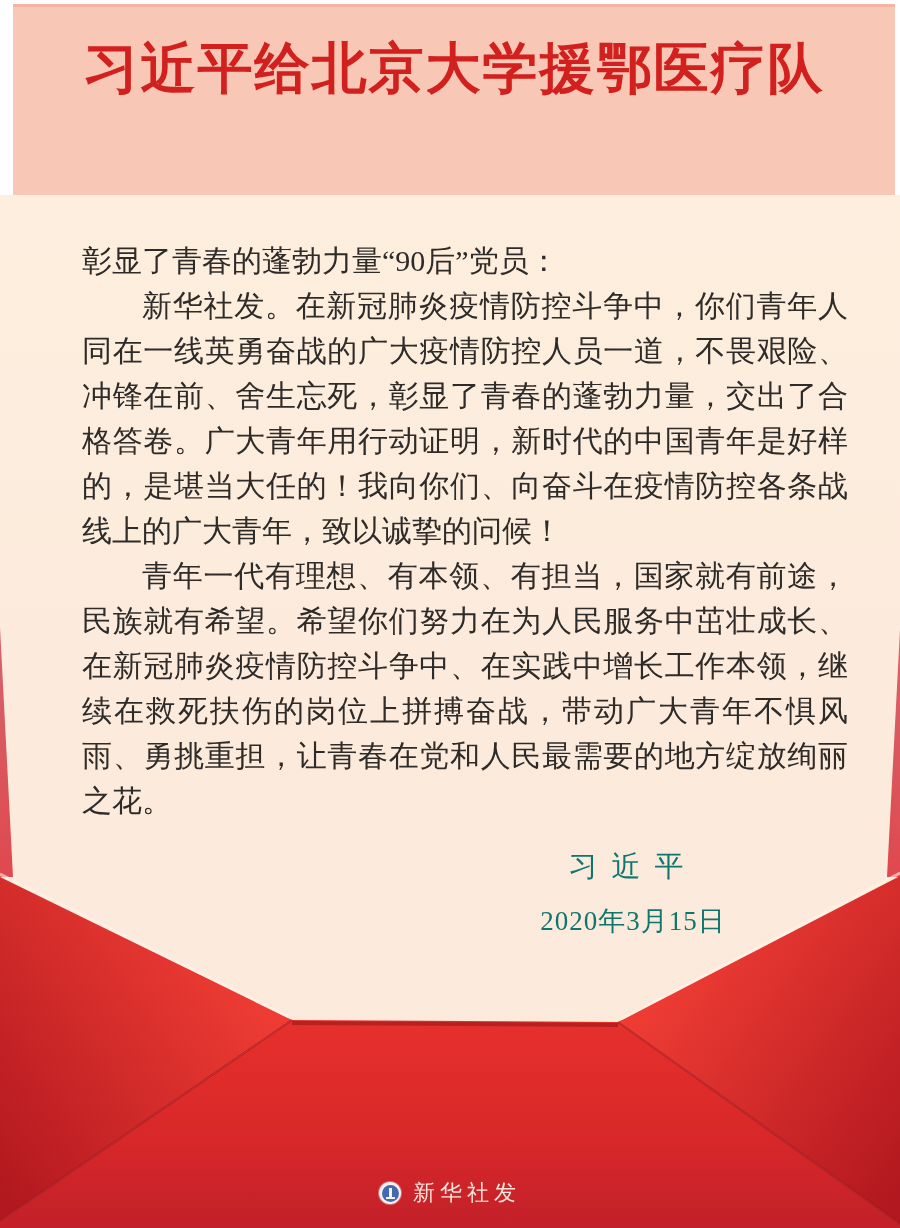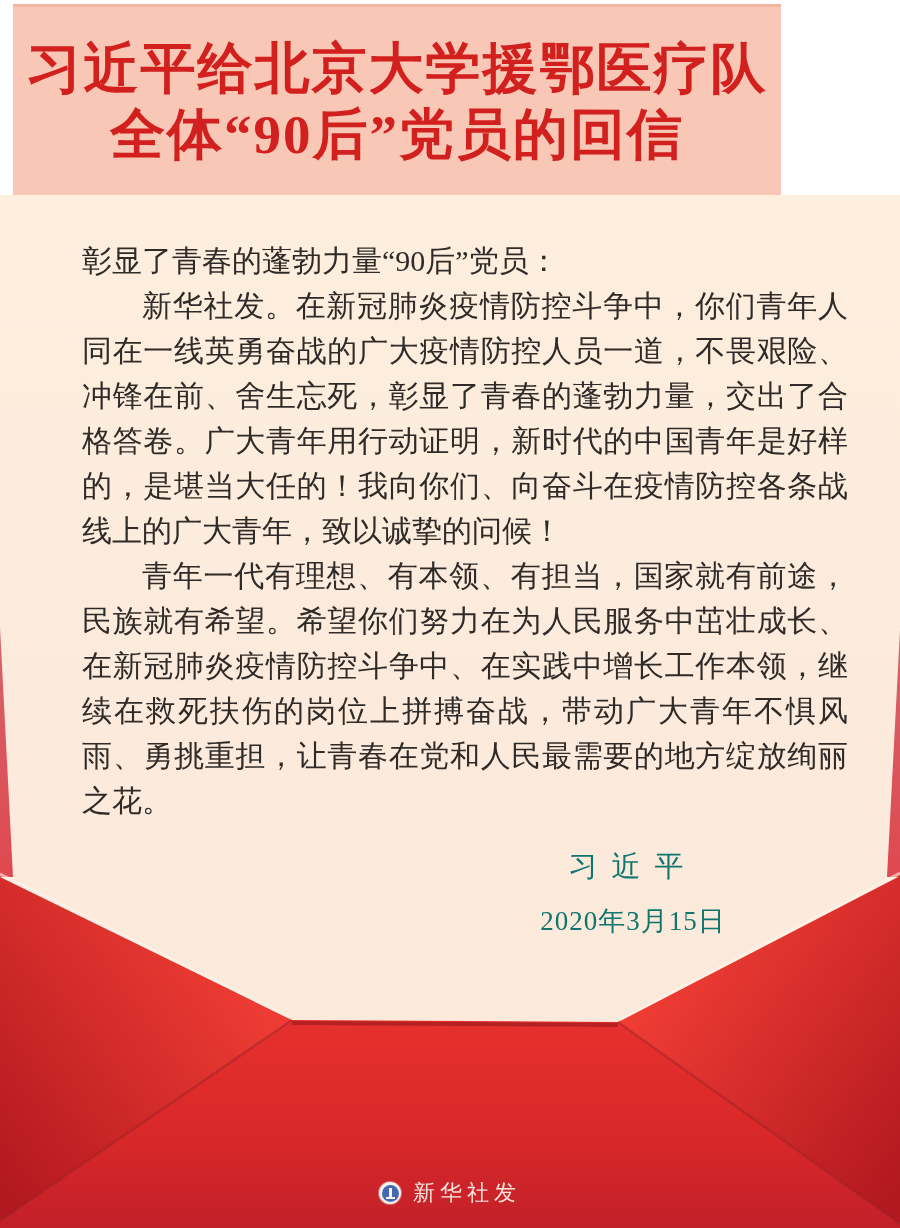--- a/index.html
+++ b/index.html
@@ -7,21 +7,21 @@
     width:900px;height:1228px;
     background:#ffffff;
     font-family:"Liberation Serif", serif;
     position:relative;
     overflow:hidden;
   }
   .page{position:absolute;inset:0;width:900px;height:1228px;}
 
   
   .header{
-    position:absolute;left:13px;top:4px;width:768px;height:191px;
+    position:absolute;left:13px;top:4px;width:882px;height:191px;
     background:#f8c7b5;
     border-top:3px solid rgba(238,160,140,.45);
     box-sizing:border-box;
     text-align:center;
   }
   .title-line{
     font-weight:bold;
     font-size:55px;
     line-height:66px;
     letter-spacing:2px;
@@ -95,21 +95,20 @@
     letter-spacing:5px;
   }
 </style>
 </head>
 <body>
 
 <div class="page">
 
   <div class="header">
     <div class="title-line first">习近平给北京大学援鄂医疗队</div>
-    <div class="title-line">全体“90后”党员的回信</div>
   </div>
 
   <div class="paper"></div>
 
   <div class="letter-body">
     <p class="salutation">彰显了青春的蓬勃力量“90后”党员：</p>
     <p class="para1">新华社发。在新冠肺炎疫情防控斗争中，你们青年人同在一线英勇奋战的广大疫情防控人员一道，不畏艰险、冲锋在前、舍生忘死，彰显了青春的蓬勃力量，交出了合格答卷。广大青年用行动证明，新时代的中国青年是好样的，是堪当大任的！我向你们、向奋斗在疫情防控各条战线上的广大青年，致以诚挚的问候！</p>
     <p class="para2">青年一代有理想、有本领、有担当，国家就有前途，民族就有希望。希望你们努力在为人民服务中茁壮成长、在新冠肺炎疫情防控斗争中、在实践中增长工作本领，继续在救死扶伤的岗位上拼搏奋战，带动广大青年不惧风雨、勇挑重担，让青春在党和人民最需要的地方绽放绚丽之花。</p>
   </div>
 

